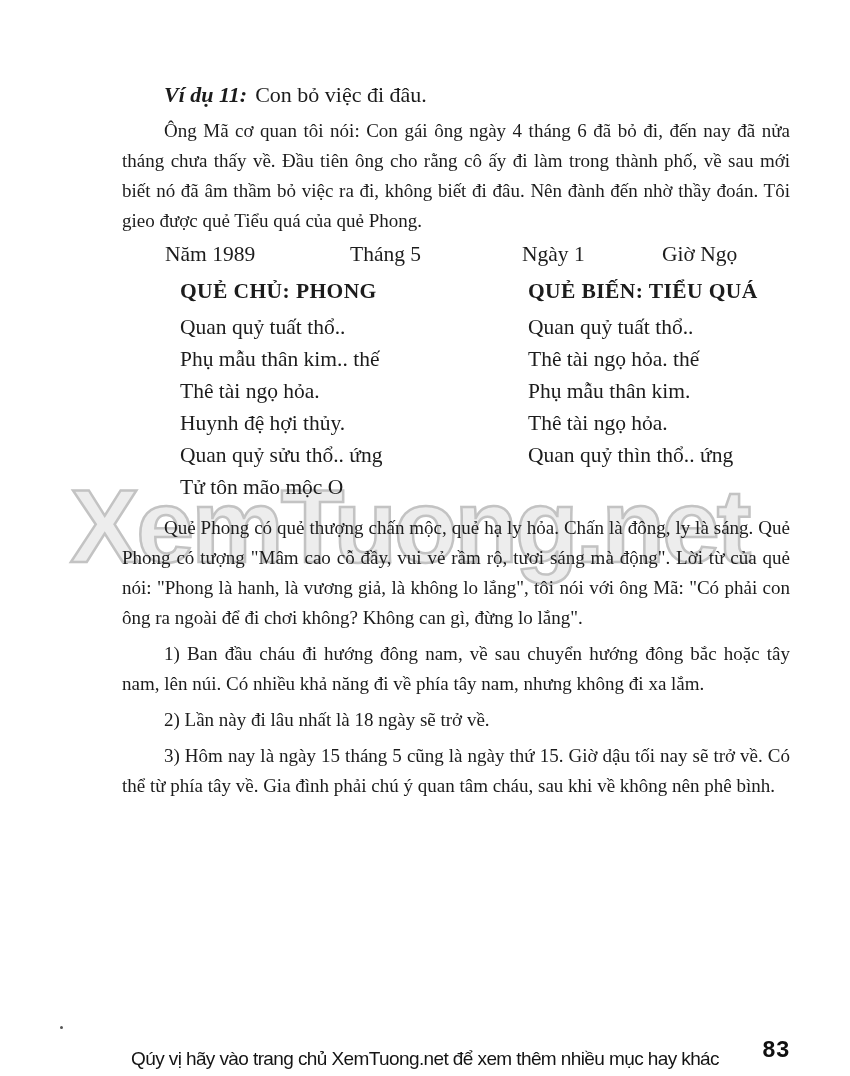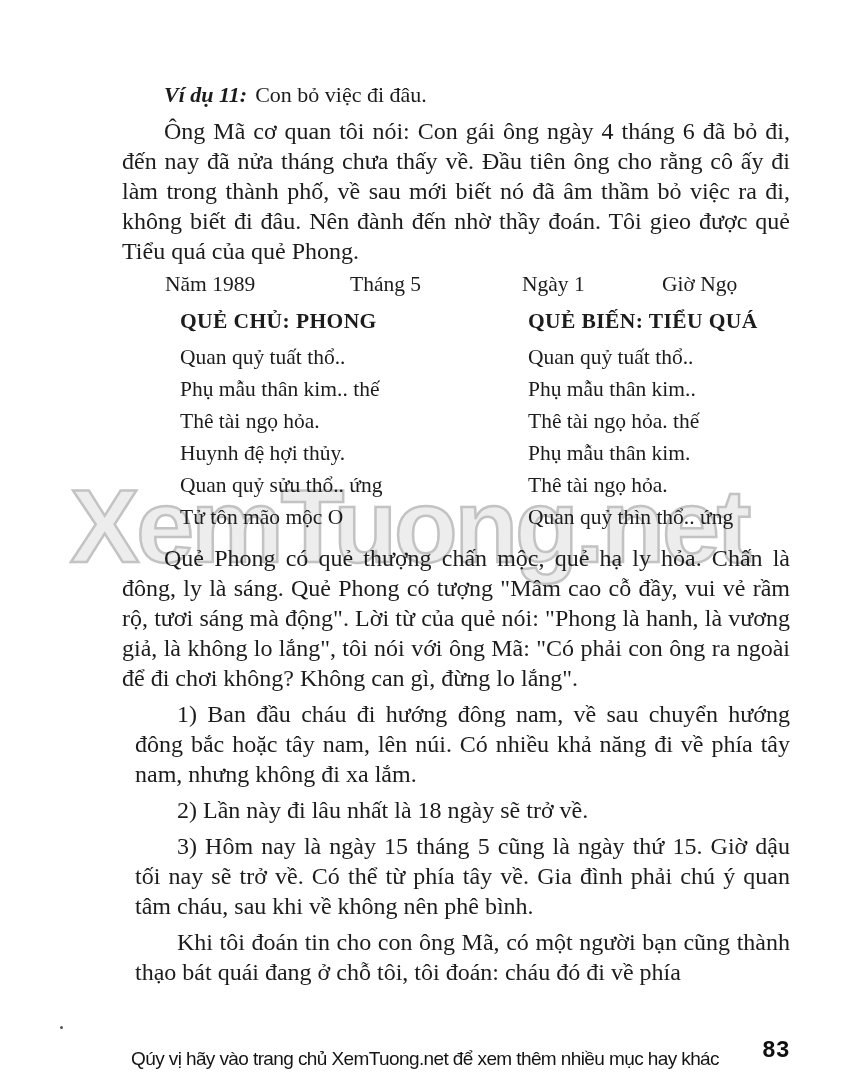--- a/index.html
+++ b/index.html
@@ -34,27 +34,27 @@
     margin: 0 0 6px 0;
     text-indent: 42px;
     white-space: nowrap;
   }
   .title-label {
     font-weight: bold;
     font-style: italic;
     margin-right: 8px;
   }
   p.body-par {
-    font-size: 24px;
+    font-size: 19px;
     line-height: 30px;
     text-align: justify;
     margin: 0;
     text-indent: 42px;
   }
-  p.body-par + p.body-par { margin-top: 6px; margin-left: 13px; }
+  p.body-par + p.body-par { margin-top: 6px; }
 
   
   .date-table {
     margin: 2px 0 6px 0;
     padding-left: 43px;
     font-size: 21.5px;
   }
   .date-row {
     display: grid;
     grid-template-columns: 185px 172px 140px auto;
@@ -173,36 +173,34 @@
         <div class="hex-line">Phụ mẫu thân kim.. thế</div>
         <div class="hex-line">Thê tài ngọ hỏa.</div>
         <div class="hex-line">Huynh đệ hợi thủy.</div>
         <div class="hex-line">Quan quỷ sửu thổ.. ứng</div>
         <div class="hex-line">Tử tôn mão mộc O</div>
       </div>
 
       <div class="hex-col">
         <div class="hex-header">QUẺ BIẾN: TIỂU QUÁ</div>
         <div class="hex-line">Quan quỷ tuất thổ..</div>
-        <div class="hex-line">Phụ mẫu thân kim..</div>
         <div class="hex-line">Thê tài ngọ hỏa. thế</div>
         <div class="hex-line">Phụ mẫu thân kim.</div>
         <div class="hex-line">Thê tài ngọ hỏa.</div>
         <div class="hex-line">Quan quỷ thìn thổ.. ứng</div>
       </div>
 
     </div>
 
     <p class="body-par discussion">Quẻ Phong có quẻ thượng chấn mộc, quẻ hạ ly hỏa. Chấn là đông, ly là sáng. Quẻ Phong có tượng "Mâm cao cỗ đầy, vui vẻ rầm rộ, tươi sáng mà động". Lời từ của quẻ nói: "Phong là hanh, là vương giả, là không lo lắng", tôi nói với ông Mã: "Có phải con ông ra ngoài để đi chơi không? Không can gì, đừng lo lắng".</p>
 
     <p class="body-par">1) Ban đầu cháu đi hướng đông nam, về sau chuyển hướng đông bắc hoặc tây nam, lên núi. Có nhiều khả năng đi về phía tây nam, nhưng không đi xa lắm.</p>
     <p class="body-par">2) Lần này đi lâu nhất là 18 ngày sẽ trở về.</p>
     <p class="body-par">3) Hôm nay là ngày 15 tháng 5 cũng là ngày thứ 15. Giờ dậu tối nay sẽ trở về. Có thể từ phía tây về. Gia đình phải chú ý quan tâm cháu, sau khi về không nên phê bình.</p>
 
-    <p class="body-par">Khi tôi đoán tin cho con ông Mã, có một người bạn cũng thành thạo bát quái đang ở chỗ tôi, tôi đoán: cháu đó đi về phía</p>
 
   </div>
 
   <div class="page-number">83</div>
 
   <div class="scan-speck"></div>
 
   <div class="footer">Qúy vị hãy vào trang chủ XemTuong.net để xem thêm nhiều mục hay khác</div>
 
 </div>

